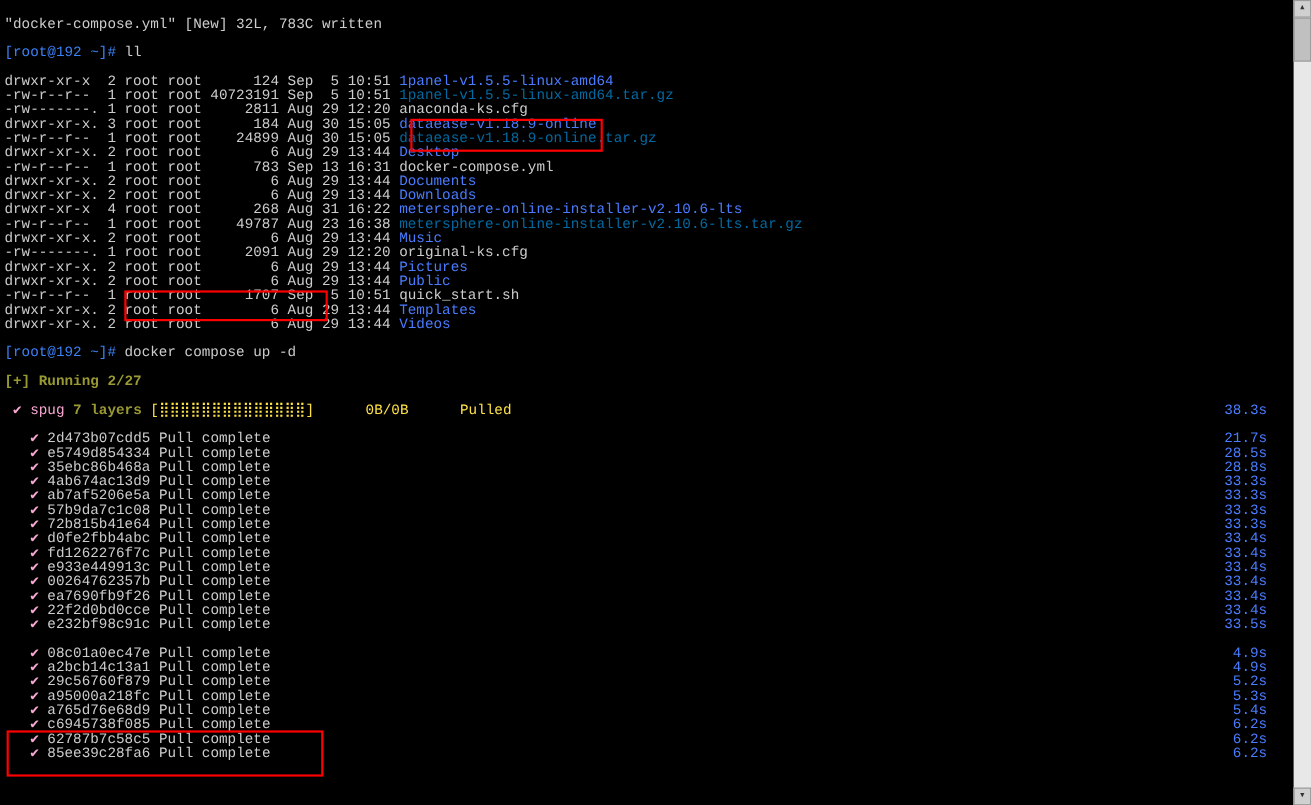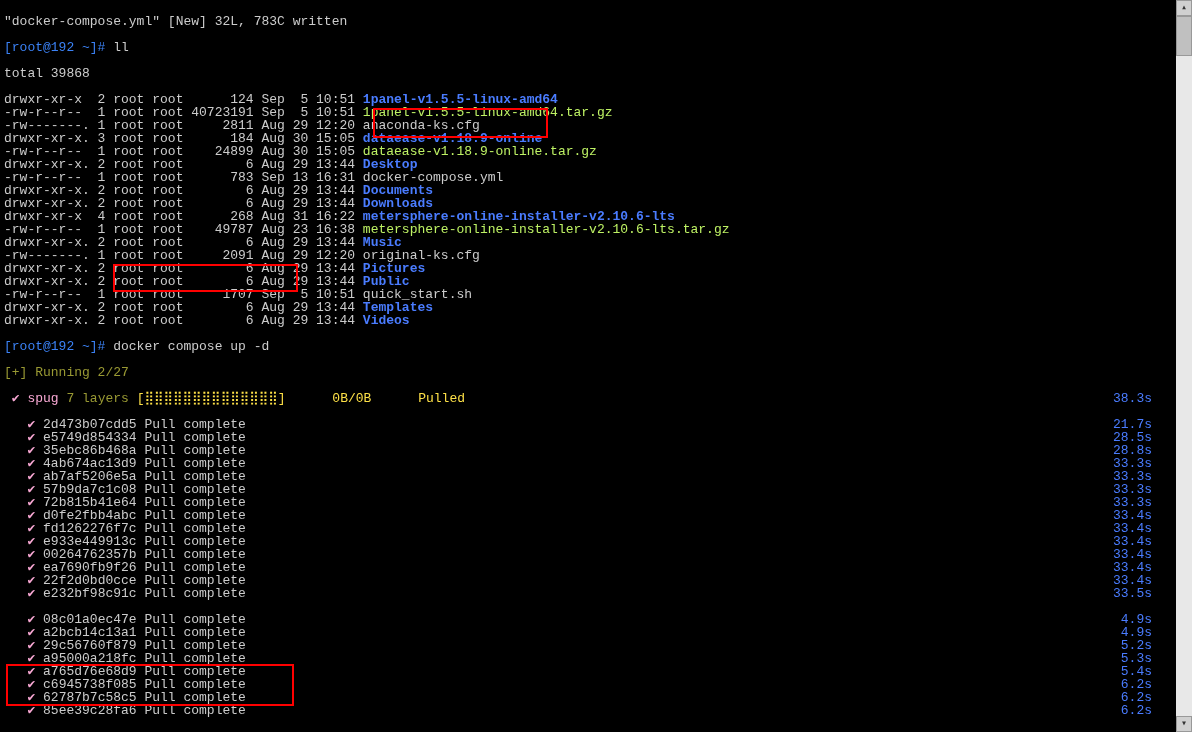--- a/index.html
+++ b/index.html
@@ -15,25 +15,25 @@
     position: relative;
   }
   .terminal {
     width: 1176px;
     height: 732px;
     padding: 2px 4px;
     white-space: pre;
     overflow: hidden;
   }
   .white { color: #ccc; }
-  .blue { color: #4a7cff; font-weight: bold; }
-  .red { color: #bef264; }
+  .blue { color: #4a7cff; }
+  .red { color: #0369a1; }
   .green { color: #f9a8d4; }
   .dimgreen { color: #fde047; }
-  .olive { color: #999933; }
+  .olive { color: #999933; font-weight: bold; }
   .prompt { color: #3b82f6; }
   .box-red {
     border: 2px solid #ff0000;
     display: inline-block;
     position: absolute;
     pointer-events: none;
   }
   .scrollbar {
     position: absolute;
     right: 0;
@@ -69,21 +69,20 @@
     color: #4a7cff;
   }
   .row { position: relative; width: 100%; display: block; height: 13px; }
 </style>
 </head>
 <body>
 
 <div class="terminal">
 <span class="row"><span class="white">"docker-compose.yml" [New] 32L, 783C written</span></span>
 <span class="row"><span class="prompt">[root@192 ~]# </span><span class="white">ll</span></span>
-<span class="row"><span class="white">total 39868</span></span>
 <div id="file-list"><span class="row"><span class="white">drwxr-xr-x  2 root root      124 Sep  5 10:51 </span><span class="blue">1panel-v1.5.5-linux-amd64</span></span><span class="row"><span class="white">-rw-r--r--  1 root root 40723191 Sep  5 10:51 </span><span class="red">1panel-v1.5.5-linux-amd64.tar.gz</span></span><span class="row"><span class="white">-rw-------. 1 root root     2811 Aug 29 12:20 </span><span class="white">anaconda-ks.cfg</span></span><span class="row"><span class="white">drwxr-xr-x. 3 root root      184 Aug 30 15:05 </span><span class="blue">dataease-v1.18.9-online</span></span><span class="row"><span class="white">-rw-r--r--  1 root root    24899 Aug 30 15:05 </span><span class="red">dataease-v1.18.9-online.tar.gz</span></span><span class="row"><span class="white">drwxr-xr-x. 2 root root        6 Aug 29 13:44 </span><span class="blue">Desktop</span></span><span class="row"><span class="white">-rw-r--r--  1 root root      783 Sep 13 16:31 </span><span class="white">docker-compose.yml</span></span><span class="row"><span class="white">drwxr-xr-x. 2 root root        6 Aug 29 13:44 </span><span class="blue">Documents</span></span><span class="row"><span class="white">drwxr-xr-x. 2 root root        6 Aug 29 13:44 </span><span class="blue">Downloads</span></span><span class="row"><span class="white">drwxr-xr-x  4 root root      268 Aug 31 16:22 </span><span class="blue">metersphere-online-installer-v2.10.6-lts</span></span><span class="row"><span class="white">-rw-r--r--  1 root root    49787 Aug 23 16:38 </span><span class="red">metersphere-online-installer-v2.10.6-lts.tar.gz</span></span><span class="row"><span class="white">drwxr-xr-x. 2 root root        6 Aug 29 13:44 </span><span class="blue">Music</span></span><span class="row"><span class="white">-rw-------. 1 root root     2091 Aug 29 12:20 </span><span class="white">original-ks.cfg</span></span><span class="row"><span class="white">drwxr-xr-x. 2 root root        6 Aug 29 13:44 </span><span class="blue">Pictures</span></span><span class="row"><span class="white">drwxr-xr-x. 2 root root        6 Aug 29 13:44 </span><span class="blue">Public</span></span><span class="row"><span class="white">-rw-r--r--  1 root root     1707 Sep  5 10:51 </span><span class="white">quick_start.sh</span></span><span class="row"><span class="white">drwxr-xr-x. 2 root root        6 Aug 29 13:44 </span><span class="blue">Templates</span></span><span class="row"><span class="white">drwxr-xr-x. 2 root root        6 Aug 29 13:44 </span><span class="blue">Videos</span></span></div>
 <span class="row"><span class="prompt">[root@192 ~]# </span><span class="white">docker compose up -d</span></span>
 <span class="row"><span class="olive">[+] Running 2/27</span></span>
 <span class="row"><span class="green"> ✔ spug </span><span class="olive">7 layers</span><span class="dimgreen"> [⣿⣿⣿⣿⣿⣿⣿⣿⣿⣿⣿⣿⣿⣿]      0B/0B      Pulled</span><span class="time-col">38.3s</span></span>
 <div id="spug-layers"><span class="row"><span class="green">   ✔ </span><span class="white">2d473b07cdd5 Pull complete</span><span class="time-col">21.7s</span></span><span class="row"><span class="green">   ✔ </span><span class="white">e5749d854334 Pull complete</span><span class="time-col">28.5s</span></span><span class="row"><span class="green">   ✔ </span><span class="white">35ebc86b468a Pull complete</span><span class="time-col">28.8s</span></span><span class="row"><span class="green">   ✔ </span><span class="white">4ab674ac13d9 Pull complete</span><span class="time-col">33.3s</span></span><span class="row"><span class="green">   ✔ </span><span class="white">ab7af5206e5a Pull complete</span><span class="time-col">33.3s</span></span><span class="row"><span class="green">   ✔ </span><span class="white">57b9da7c1c08 Pull complete</span><span class="time-col">33.3s</span></span><span class="row"><span class="green">   ✔ </span><span class="white">72b815b41e64 Pull complete</span><span class="time-col">33.3s</span></span><span class="row"><span class="green">   ✔ </span><span class="white">d0fe2fbb4abc Pull complete</span><span class="time-col">33.4s</span></span><span class="row"><span class="green">   ✔ </span><span class="white">fd1262276f7c Pull complete</span><span class="time-col">33.4s</span></span><span class="row"><span class="green">   ✔ </span><span class="white">e933e449913c Pull complete</span><span class="time-col">33.4s</span></span><span class="row"><span class="green">   ✔ </span><span class="white">00264762357b Pull complete</span><span class="time-col">33.4s</span></span><span class="row"><span class="green">   ✔ </span><span class="white">ea7690fb9f26 Pull complete</span><span class="time-col">33.4s</span></span><span class="row"><span class="green">   ✔ </span><span class="white">22f2d0bd0cce Pull complete</span><span class="time-col">33.4s</span></span><span class="row"><span class="green">   ✔ </span><span class="white">e232bf98c91c Pull complete</span><span class="time-col">33.5s</span></span></div>
 <div id="db-layers"><span class="row"><span class="green">   ✔ </span><span class="white">08c01a0ec47e Pull complete</span><span class="time-col">4.9s</span></span><span class="row"><span class="green">   ✔ </span><span class="white">a2bcb14c13a1 Pull complete</span><span class="time-col">4.9s</span></span><span class="row"><span class="green">   ✔ </span><span class="white">29c56760f879 Pull complete</span><span class="time-col">5.2s</span></span><span class="row"><span class="green">   ✔ </span><span class="white">a95000a218fc Pull complete</span><span class="time-col">5.3s</span></span><span class="row"><span class="green">   ✔ </span><span class="white">a765d76e68d9 Pull complete</span><span class="time-col">5.4s</span></span><span class="row"><span class="green">   ✔ </span><span class="white">c6945738f085 Pull complete</span><span class="time-col">6.2s</span></span><span class="row"><span class="green">   ✔ </span><span class="white">62787b7c58c5 Pull complete</span><span class="time-col">6.2s</span></span><span class="row"><span class="green">   ✔ </span><span class="white">85ee39c28fa6 Pull complete</span><span class="time-col">6.2s</span></span></div>
 
 
 
 

